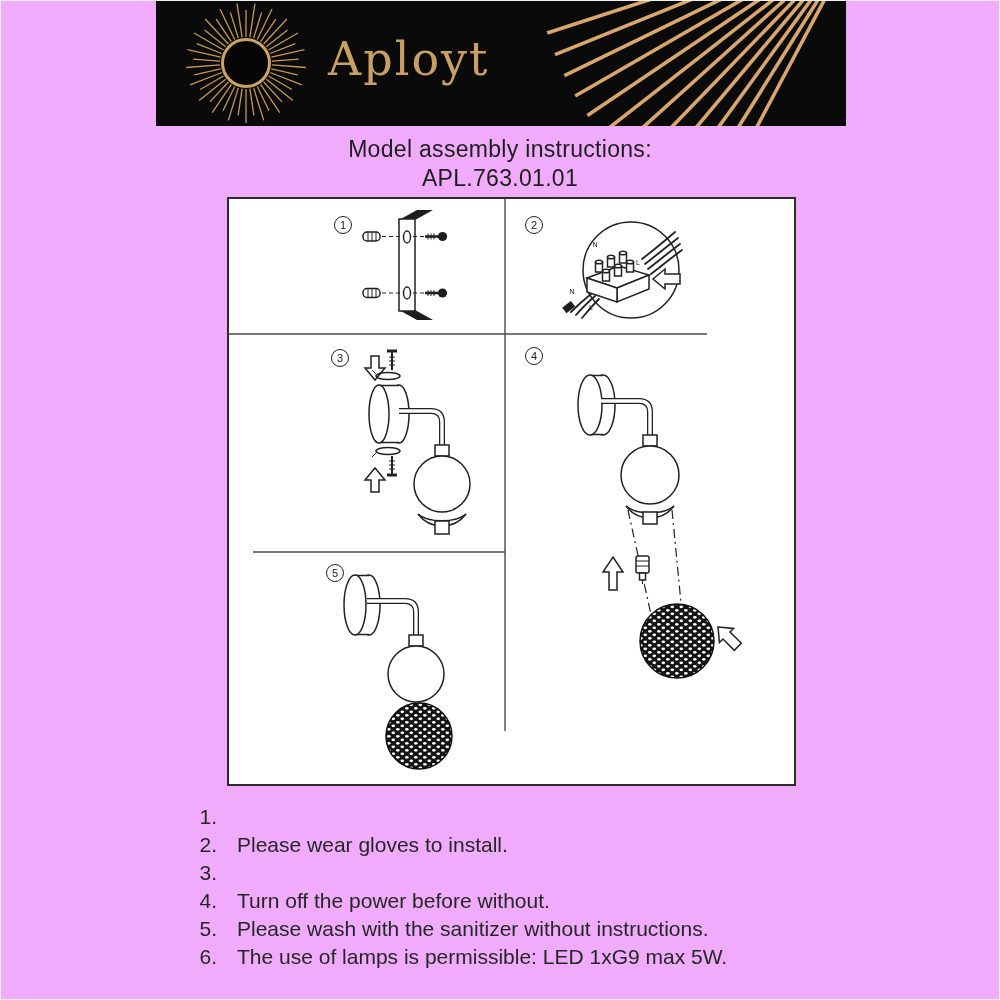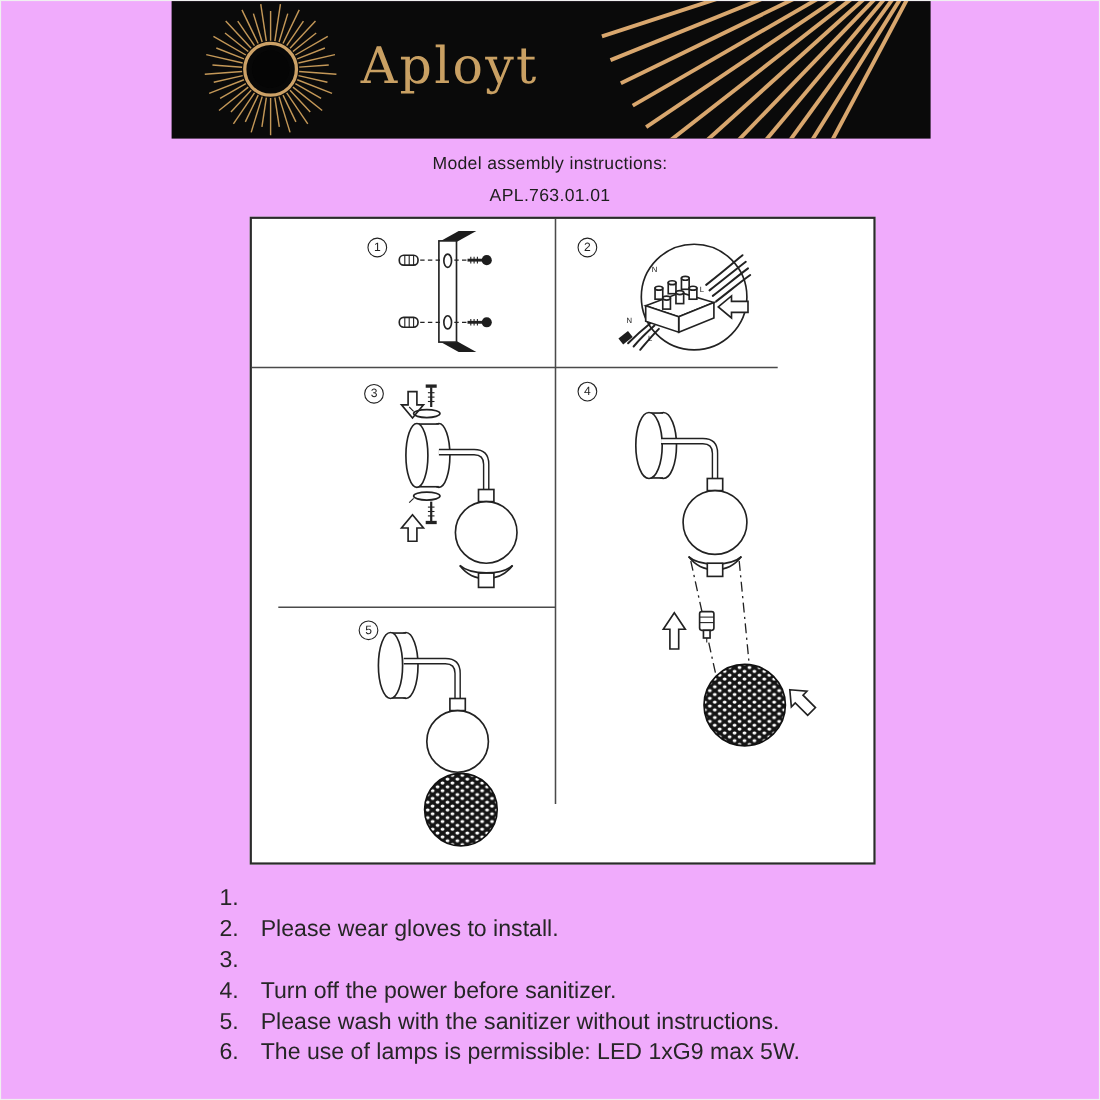--- a/index.html
+++ b/index.html
@@ -7,21 +7,21 @@
         font-family:"Liberation Sans",sans-serif;box-sizing:border-box;border:1px solid #f0f0f0;}
 
   
   .banner{position:absolute;left:155px;top:0;width:690px;height:125px;background:#0a0a0a;overflow:hidden;}
   .banner svg{position:absolute;left:0;top:0;}
   .brand{position:absolute;left:172px;top:26px;width:320px;color:#c9a063;
          font-family:"DejaVu Serif",serif;font-size:46px;font-weight:400;letter-spacing:2px;line-height:64px;}
 
   
   .title-block{position:absolute;left:0;top:134px;width:100%;text-align:center;color:#1d1d1d;
-               font-size:16px;line-height:29px;letter-spacing:.3px;}
+               font-size:23px;line-height:29px;letter-spacing:.3px;}
 
   
   .diagram-box{position:absolute;left:226px;top:196px;width:569px;height:589px;
                border:2px solid #2b2b2b;box-sizing:border-box;background:#fff;}
   .diagram-box > svg{display:block;width:100%;height:100%;}
   .badge{position:absolute;width:18px;height:18px;border:1.5px solid #222;border-radius:50%;
          display:flex;align-items:center;justify-content:center;font-size:11px;color:#222;
          box-sizing:border-box;background:#fff;}
 
   
@@ -312,21 +312,21 @@
     </div>
     <div class="inst-row">
       <span class="inst-num">2.</span>
       <span>Please wear gloves to install.</span>
     </div>
     <div class="inst-row">
       <span class="inst-num">3.</span>
     </div>
     <div class="inst-row">
       <span class="inst-num">4.</span>
-      <span>Turn off the power before sanitizer.</span>
+      <span>Turn off the power before without.</span>
     </div>
     <div class="inst-row">
       <span class="inst-num">5.</span>
       <span>Please wash with the sanitizer without instructions.</span>
     </div>
     <div class="inst-row">
       <span class="inst-num">6.</span>
       <span>The use of lamps is permissible: LED 1xG9 max 5W.</span>
     </div>
   </div>

